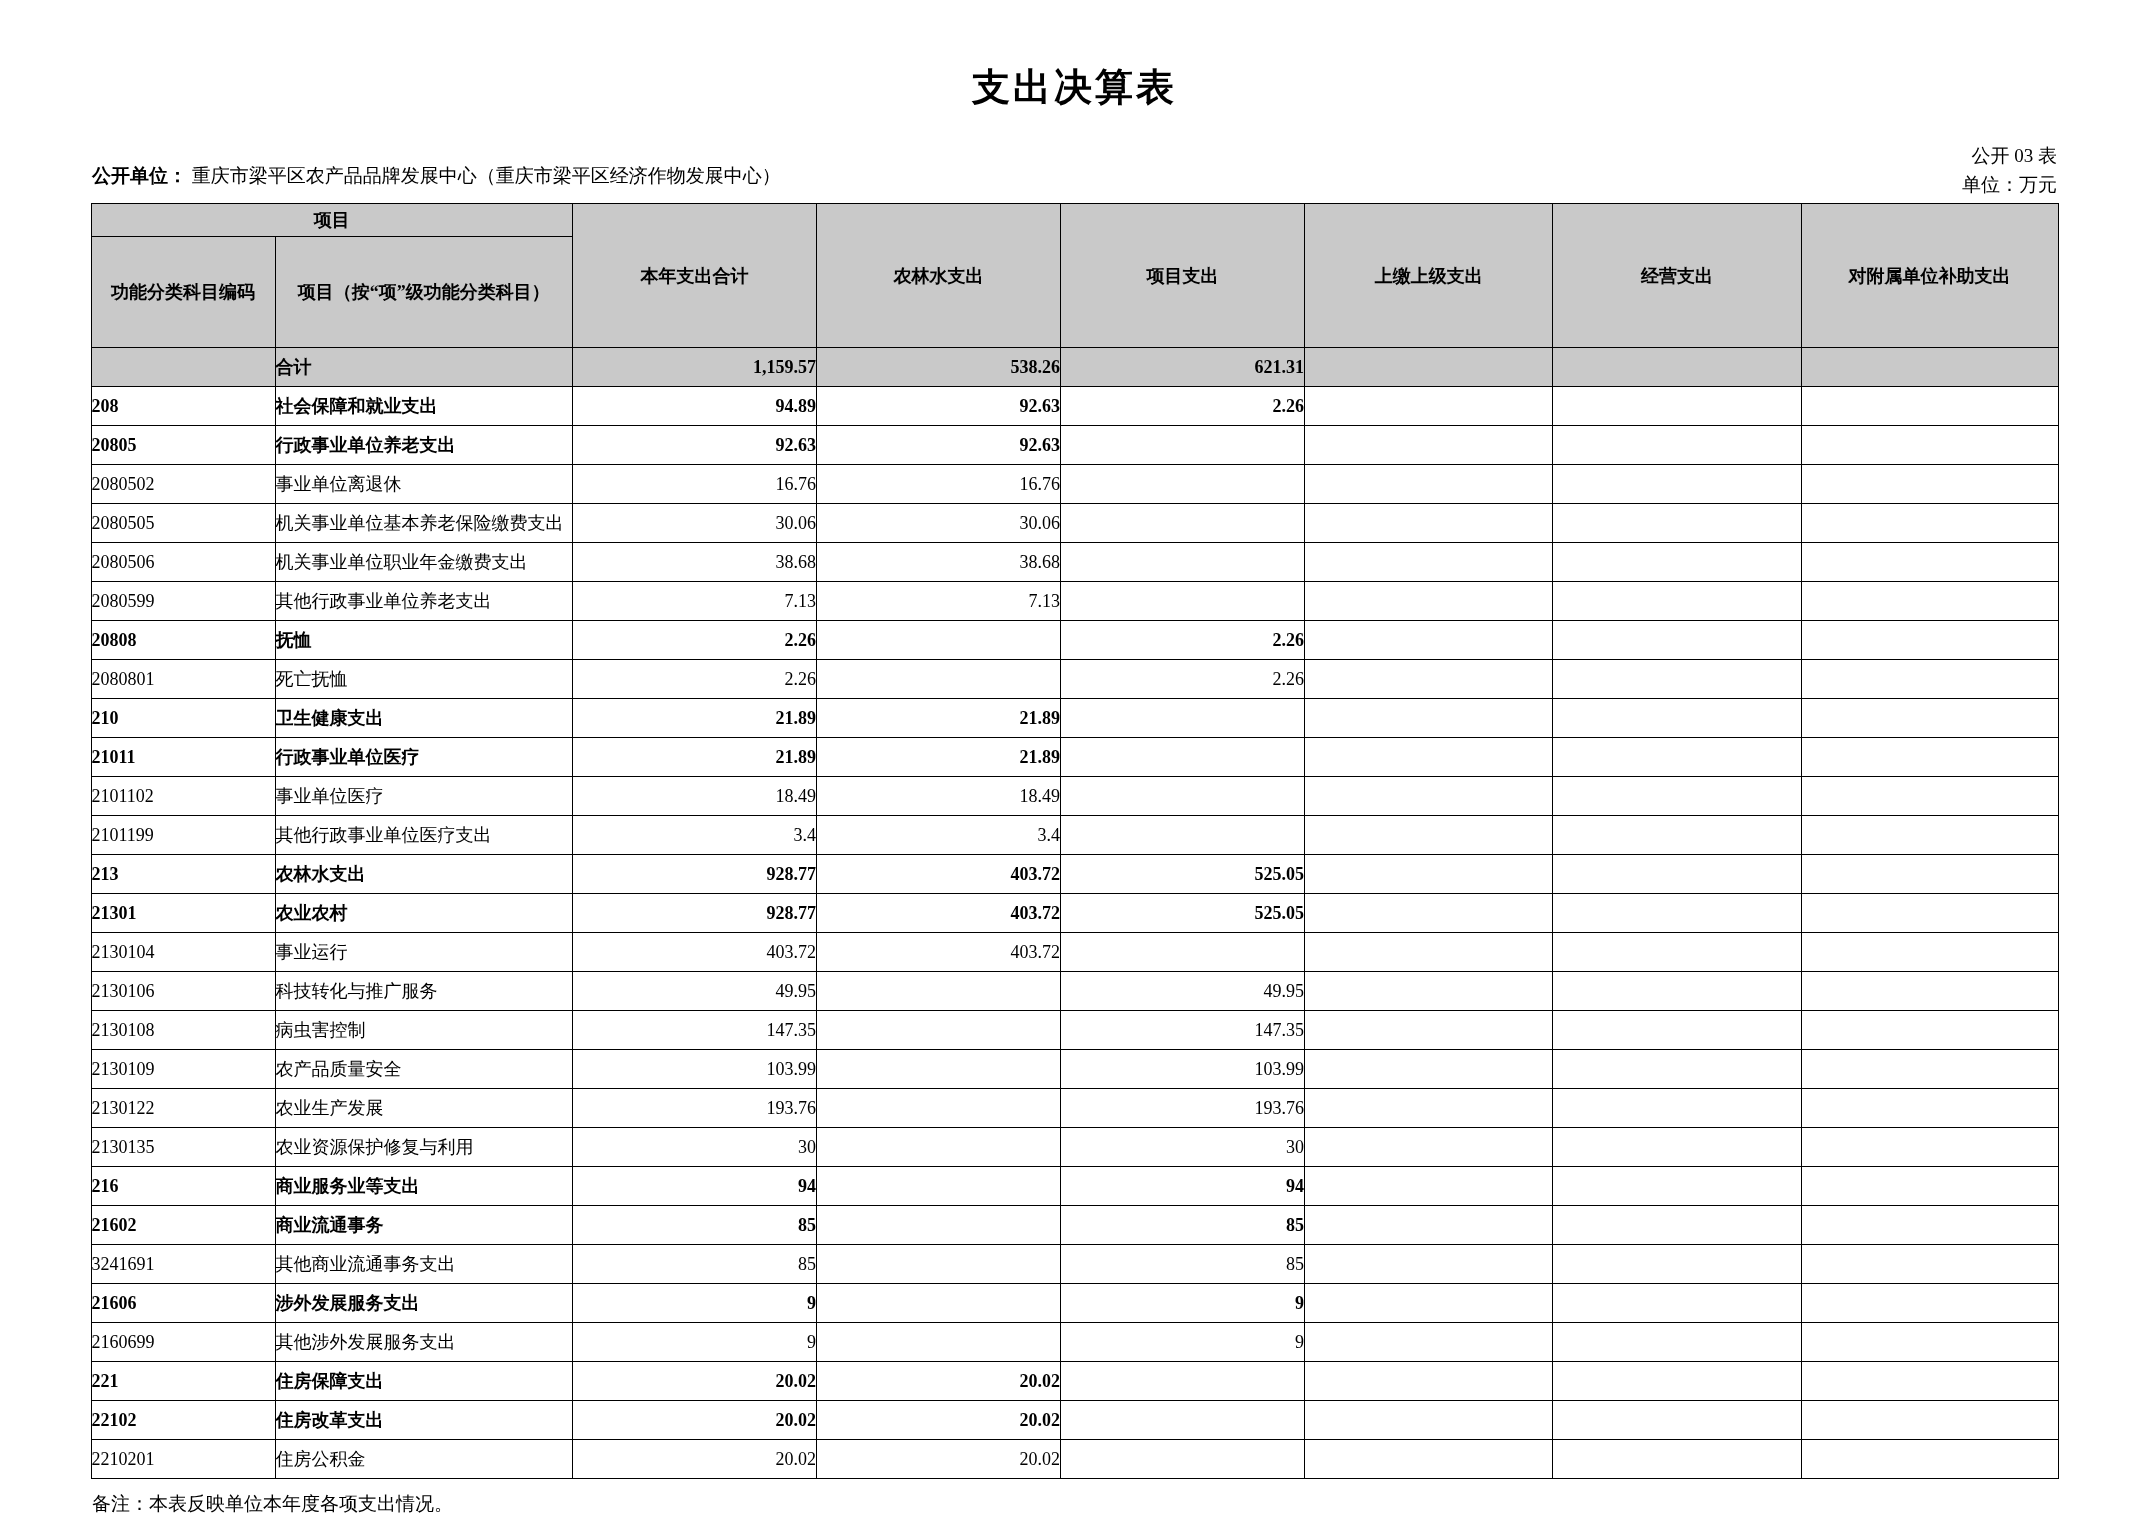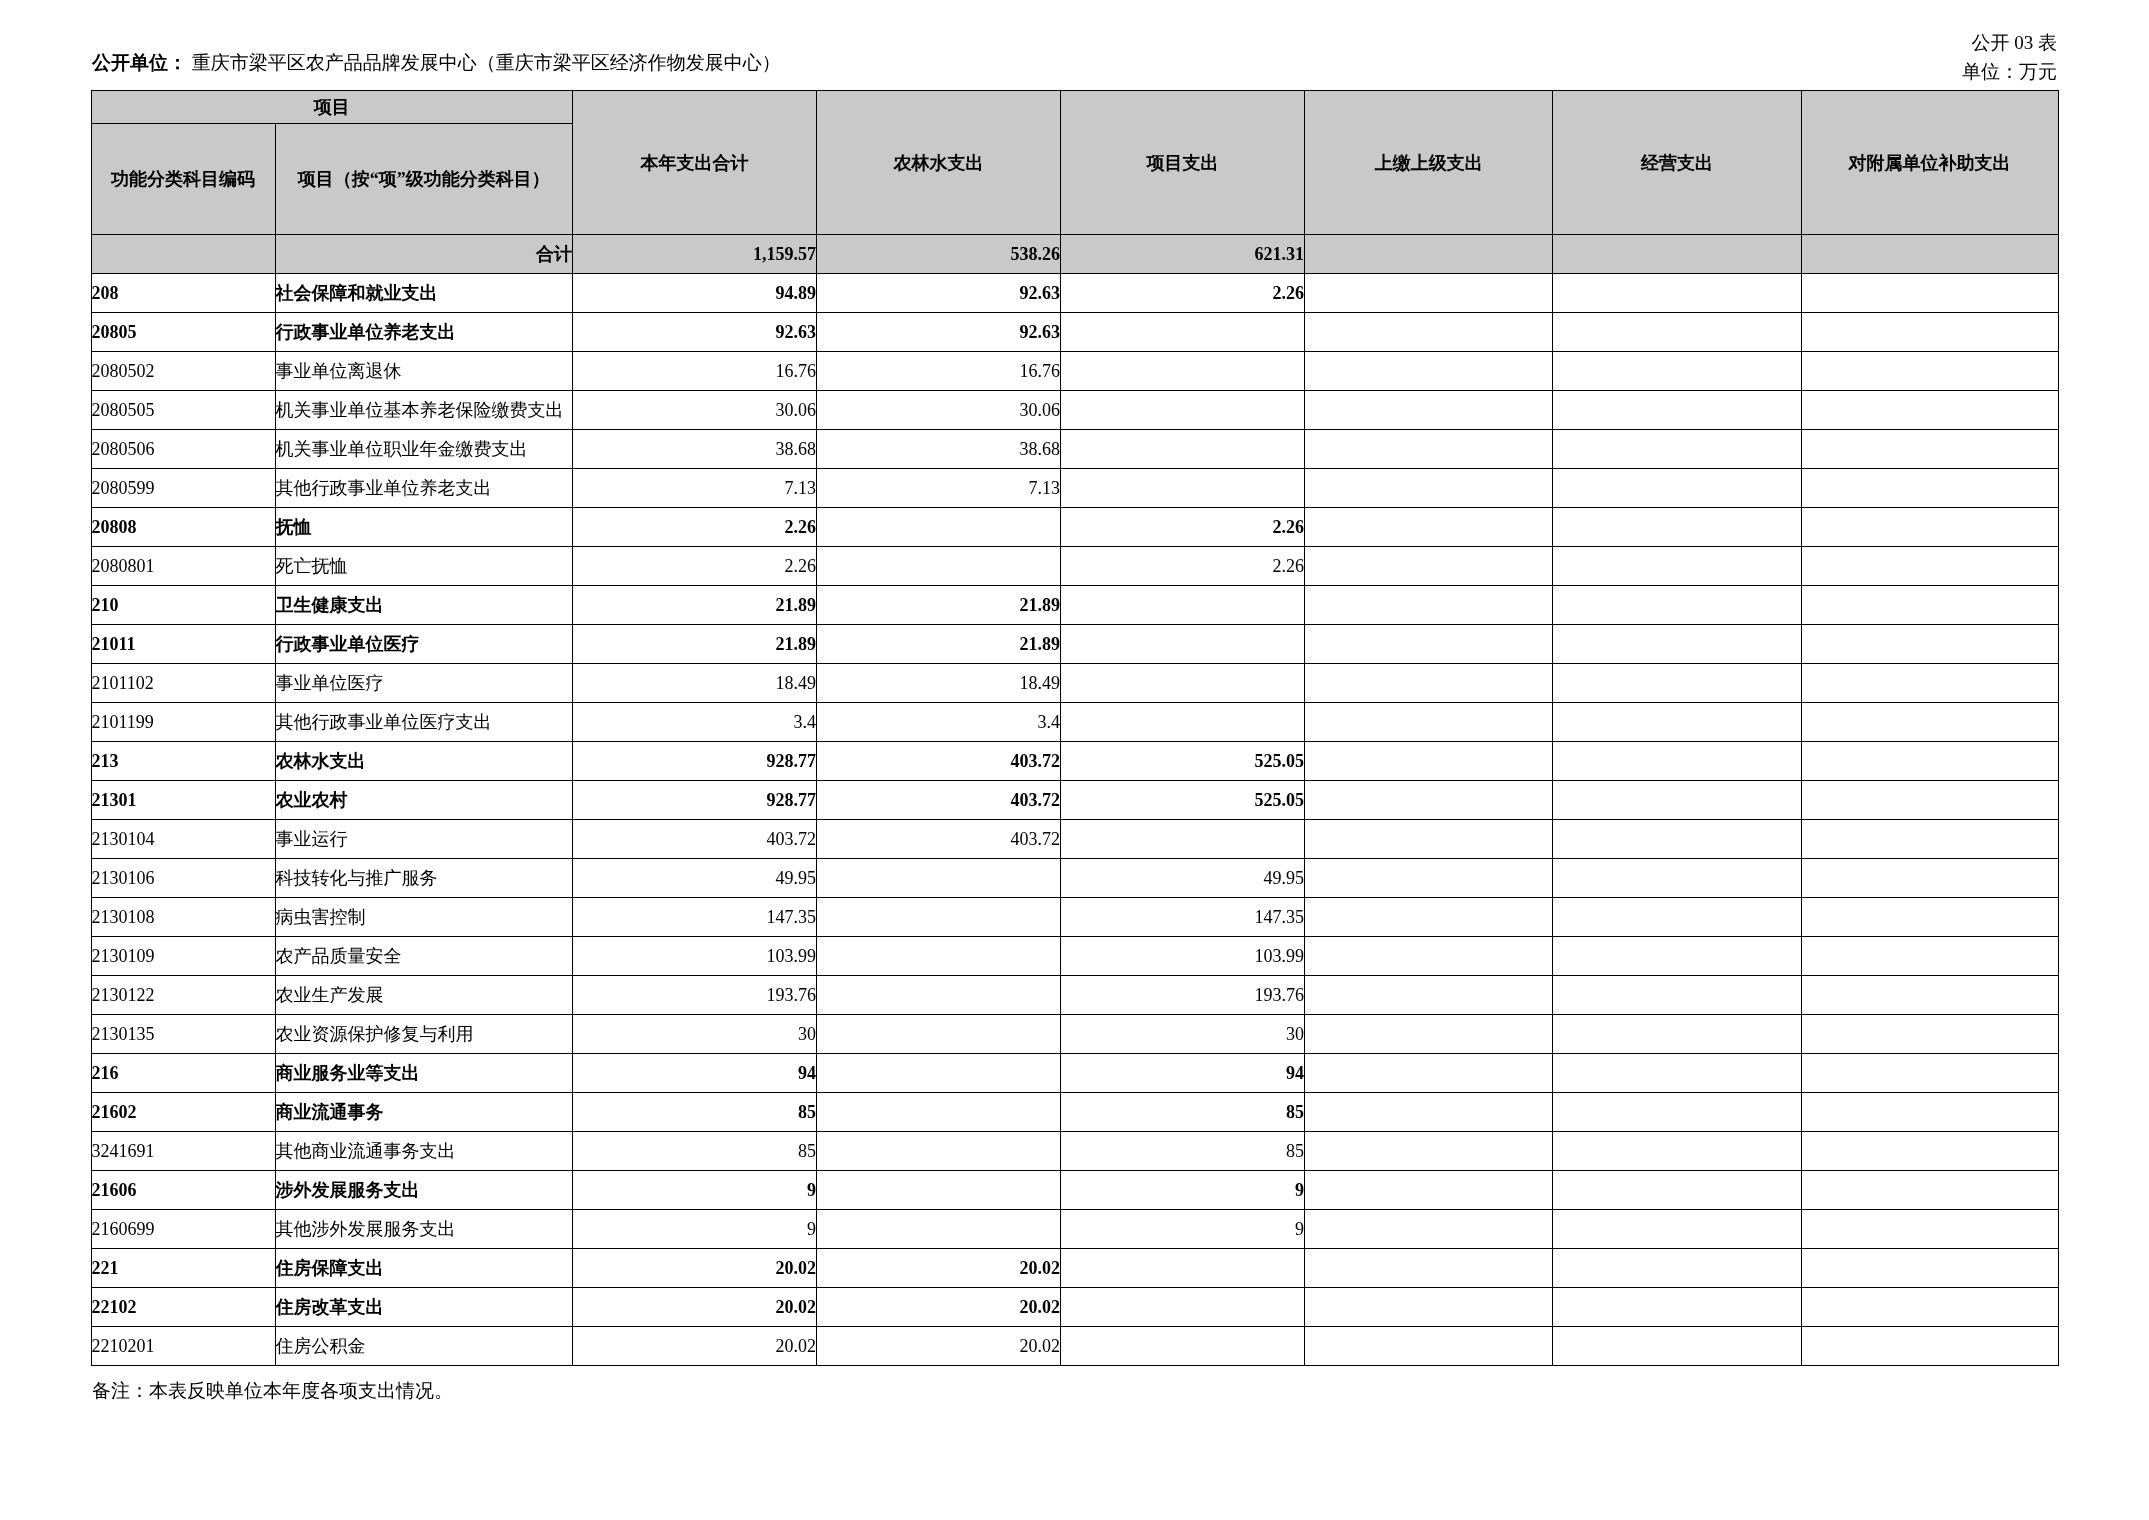--- a/index.html
+++ b/index.html
@@ -109,37 +109,38 @@
   tr.level2 td.code,
   tr.level2 td.name,
   tr.level2 td.num {
     font-weight: bold;
   }
   tr.total td {
     background: #c9c9c9;
     font-weight: bold;
   }
   tr.total td.name {
-    text-align: right;
+    text-align: left;
     padding-left: 0;
   }
   tr.total td.code {
     background: #c9c9c9;
   }
   tr.datarow td { height: 38px; }
   .footnote {
     margin: 12px 0 0 92px;
     font-size: 19px;
   }
 </style>
 </head>
 <body>
 
 <div class="page">
 
+  <div class="doc-title">支出决算表</div>
 
   <div class="meta-row">
     <div class="meta-left">
       <span class="unit-label">公开单位：</span>
       <span>重庆市梁平区农产品品牌发展中心（重庆市梁平区经济作物发展中心）</span>
     </div>
     <div class="meta-right">
       <div>公开 03 表</div>
       <div>单位：万元</div>
     </div>

